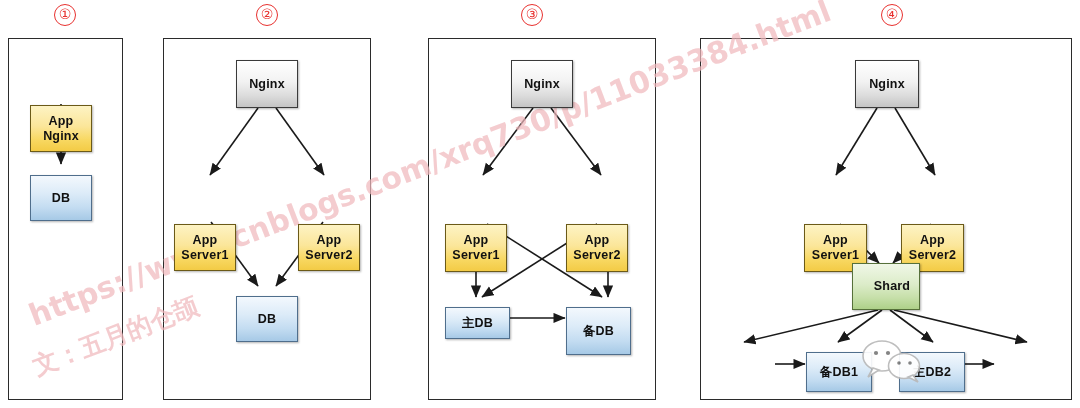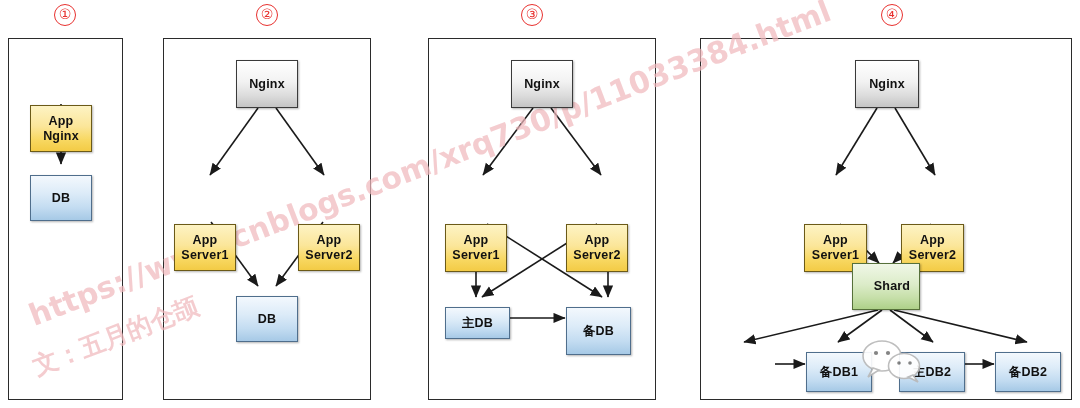--- a/index.html
+++ b/index.html
@@ -239,23 +239,20 @@
       </span>
   </div>
   <div class="node n-shard" style="left:852px; top:263px; width:68px; height:47px;padding-left:12px;">
     <span>Shard</span>
   </div>
   <div class="node n-db" style="left:806px; top:344px; width:66px; height:40px;">
     <span>备DB1</span>
   </div>
   <div class="node n-db" style="left:899px; top:344px; width:66px; height:40px;">
     <span>主DB2</span>
-  </div>
-  <div class="node n-db" style="left:995px; top:344px; width:66px; height:40px;">
-    <span>备DB2</span>
   </div>
 
   <div class="wm wm-url">https://www.cnblogs.com/xrq730/p/11033384.html</div>
   <div class="wm wm-author">文：五月的仓颉</div>
 
   <svg class="wm-logo" width="76" height="46" viewBox="0 0 76 46">
     <g fill="#ffffff" stroke="#b9b9b9" stroke-width="1.6">
       <ellipse cx="27" cy="18" rx="19" ry="15"></ellipse>
       <path d="M18 30 L13 39 L24 32 Z"></path>
       <ellipse cx="49" cy="28" rx="15.5" ry="12.5"></ellipse>

